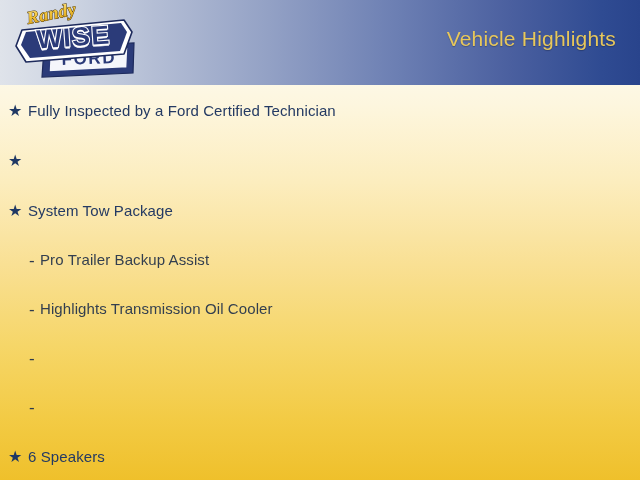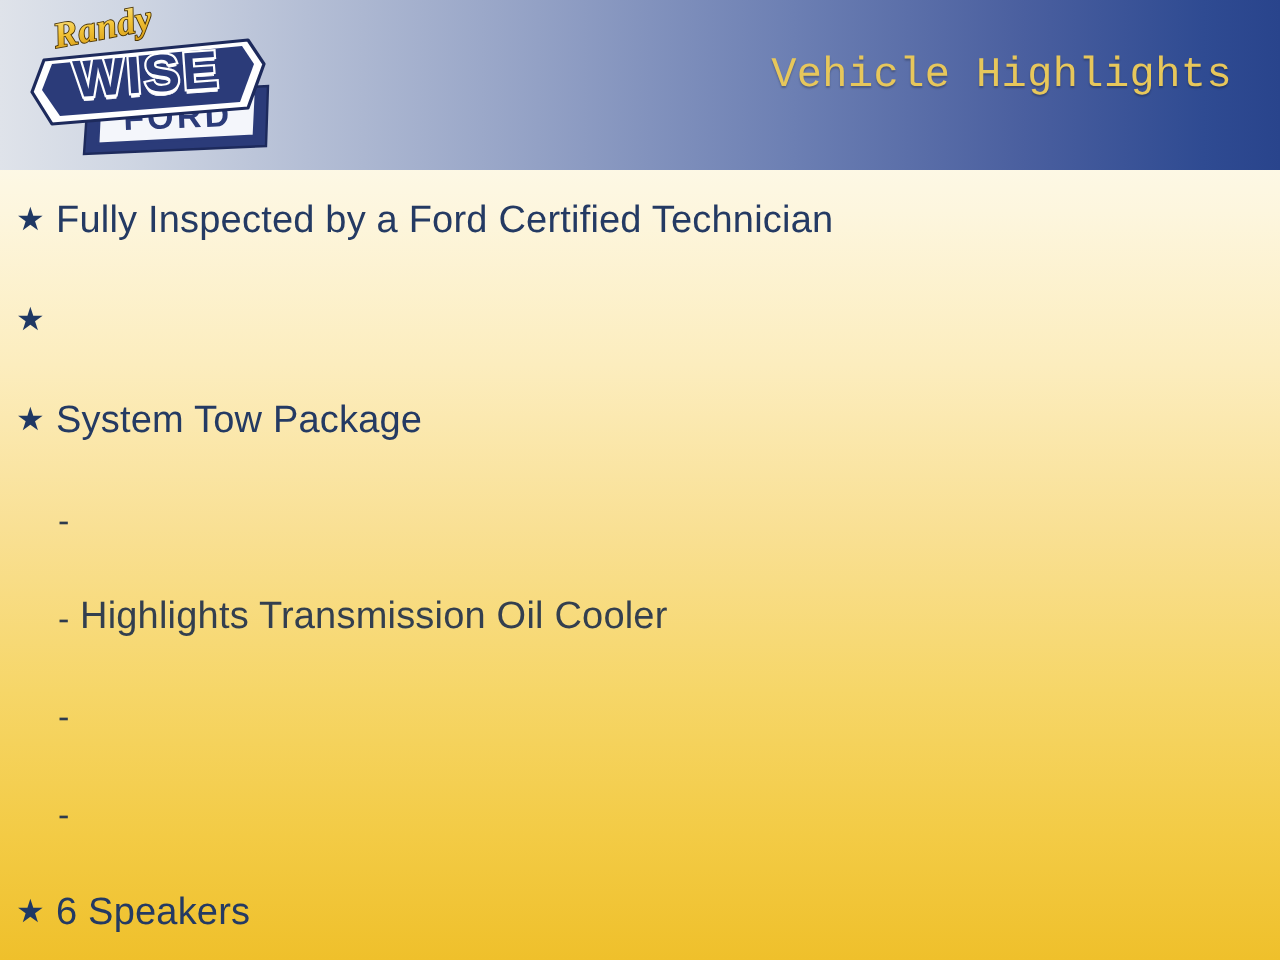--- a/index.html
+++ b/index.html
@@ -52,21 +52,20 @@
   #header-title {
     position: absolute;
     right: 24px;
     top: 27px;
     font-size: 21px;
     font-weight: 400;
     letter-spacing: 0.2px;
     color: #e7c75b;
     white-space: nowrap;
     text-shadow: 0 1px 1px rgba(0,0,0,0.25);
-    font-family: Liberation Mono, monospace;
   }
 
   
   #logo {
     position: absolute;
     left: 6px;
     top: 2px;
     width: 140px;
     height: 80px;
   }
@@ -100,21 +99,21 @@
     margin-left: 8px;
     color: #1f3864;
     font-size: 16px;
     line-height: 1;
     text-align: left;
     flex: 0 0 auto;
   }
 
   .hl-text {
     color: #243a63;
-    font-size: 19px;
+    font-size: 15px;
     line-height: 1.15;
     letter-spacing: 0.1px;
     flex: 0 0 auto;
     text-align: right;
   }
 
   
   .hl-item.sub .hl-bullet {
     margin-left: 29px;
     width: 11px;
@@ -175,20 +174,21 @@
       <span class="hl-bullet">★</span>
     </li>
 
     <li class="hl-item" style="top:110px;">
       <span class="hl-bullet">★</span>
       <span class="hl-text">System Tow Package</span>
     </li>
 
     <li class="hl-item sub" style="top:159px;">
       <span class="hl-bullet">-</span>
+      <span class="hl-text">Pro Trailer Backup Assist</span>
     </li>
 
     <li class="hl-item sub" style="top:208px;">
       <span class="hl-bullet">-</span>
       <span class="hl-text">Highlights Transmission Oil Cooler</span>
     </li>
 
     <li class="hl-item sub" style="top:257px;">
       <span class="hl-bullet">-</span>
     </li>

